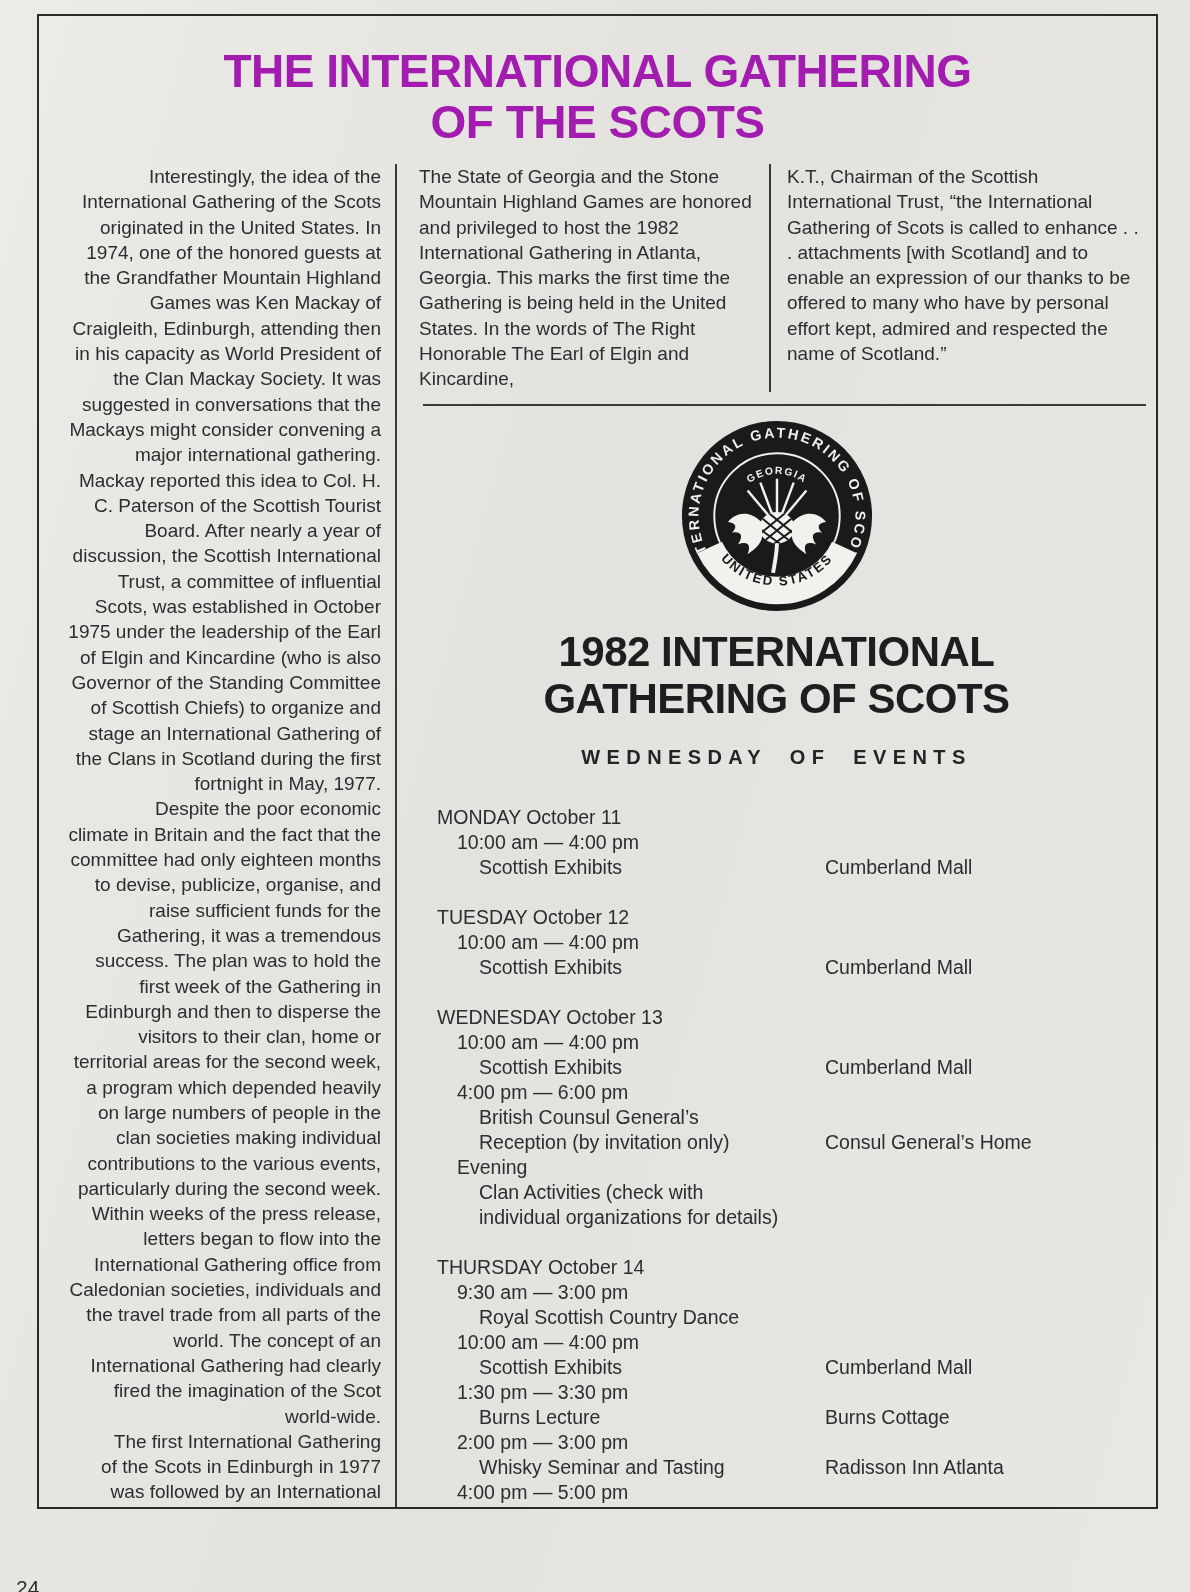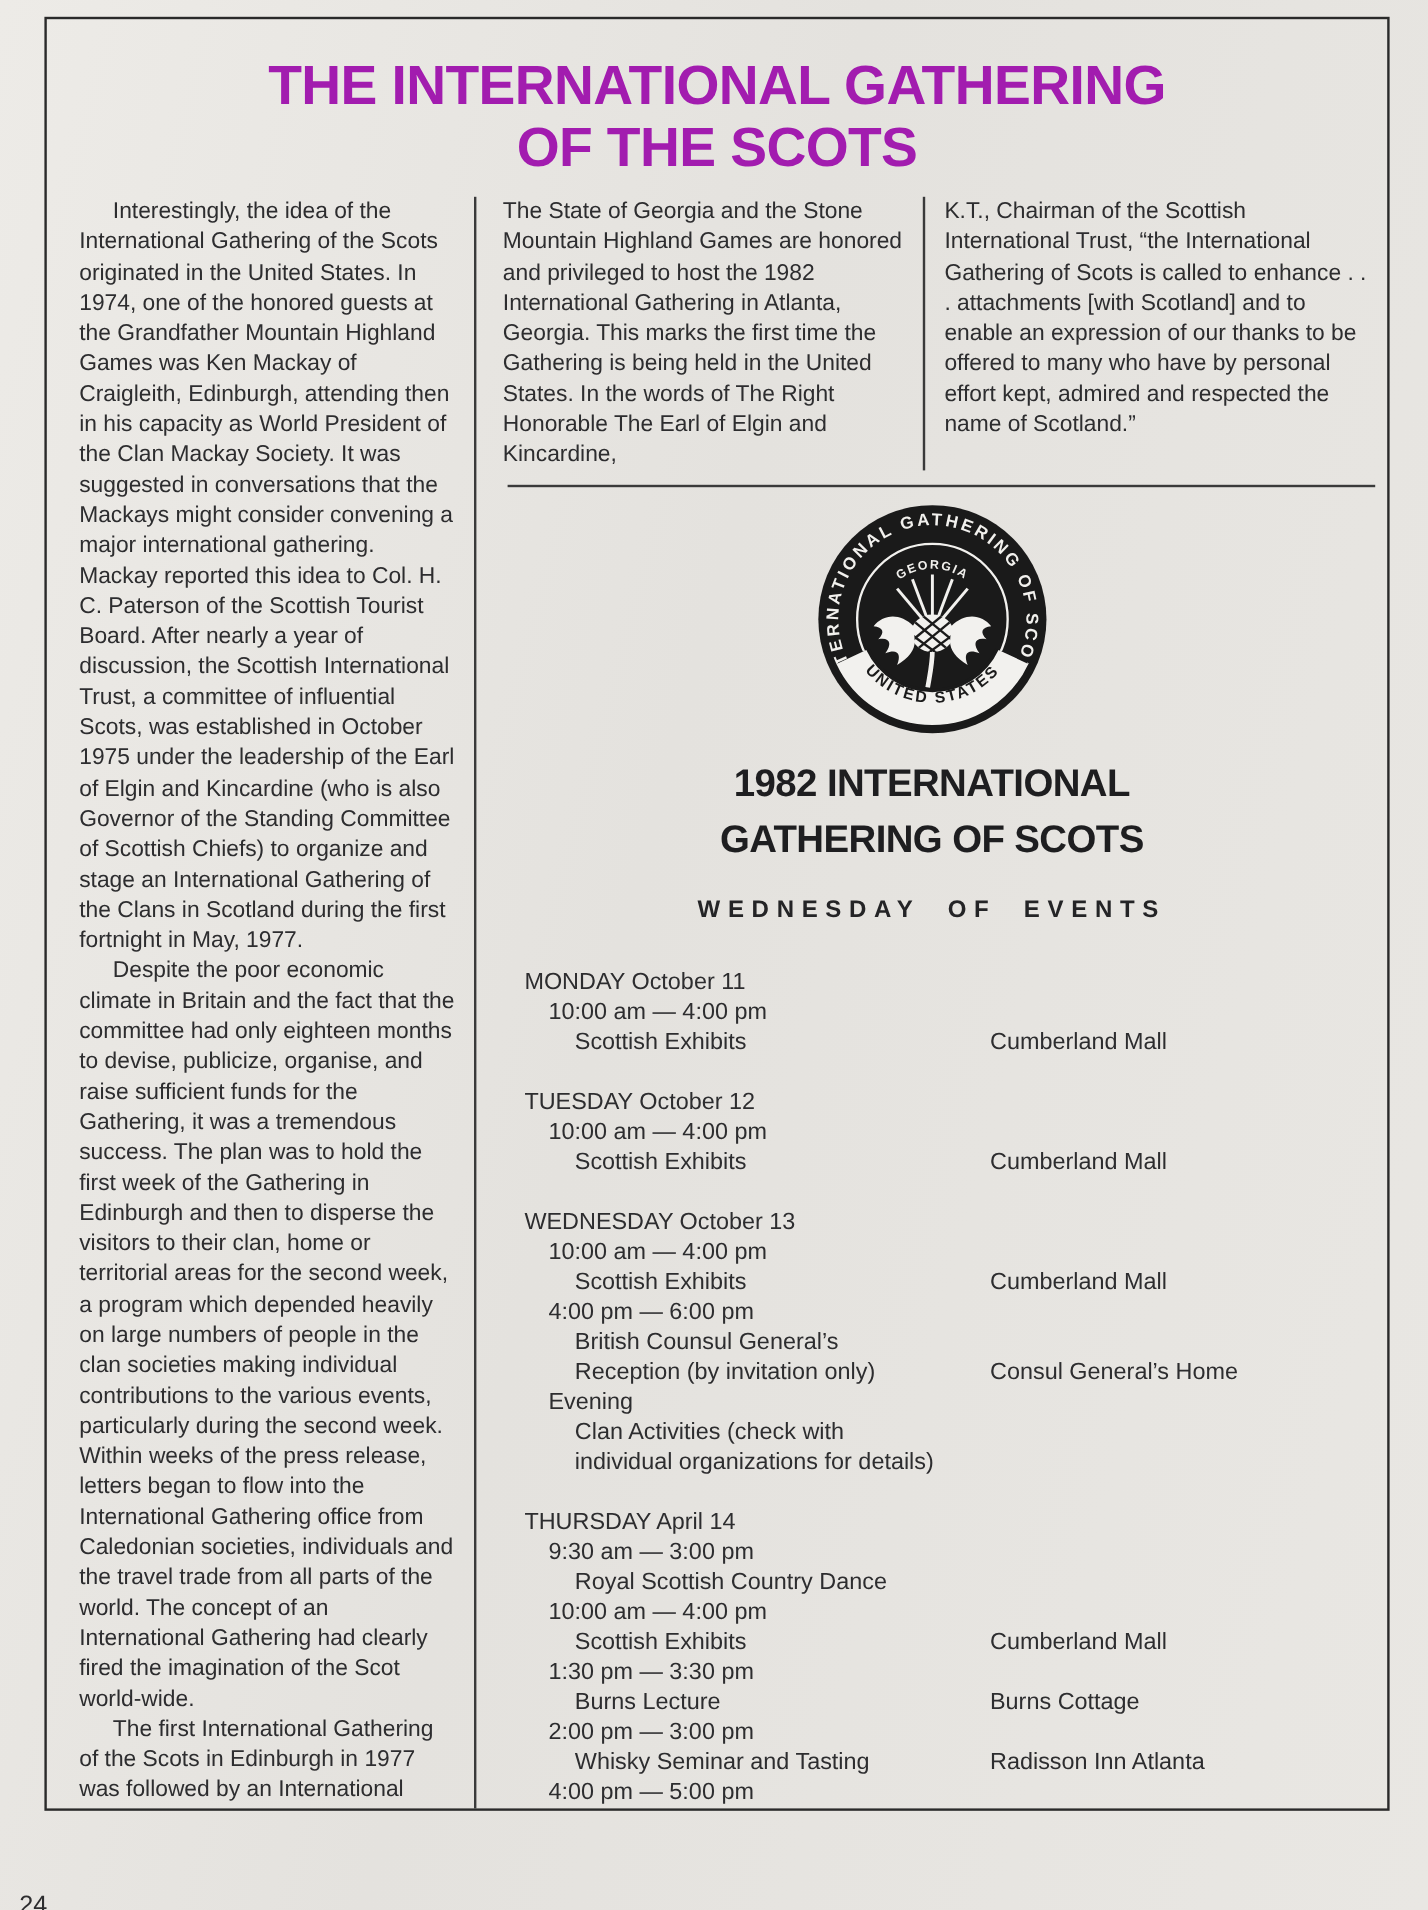--- a/index.html
+++ b/index.html
@@ -22,38 +22,38 @@
   .page-title span{display:block;}
   .content{
     display:flex;margin-top:16px;height:1360px;
   }
   .left-col{
     width:356px;padding:0 14px 0 27px;box-sizing:border-box;
     overflow:hidden;
   }
   .body-p{
     margin:0;font-size:19px;line-height:25.3px;text-indent:28px;
-    text-align:left;
+    text-align:right;
   }
   .right-region{
     flex:1;border-left:2px solid #3a3a3a;box-sizing:border-box;
   }
   .top-cols{display:flex;}
   .mid-col{
     width:372px;padding:0 16px 0 22px;box-sizing:border-box;
   }
   .top-p{margin:0;font-size:19px;line-height:25.3px;}
   .v-divider{width:2px;height:228px;background:#3a3a3a;}
   .right-col{flex:1;padding:0 14px 0 16px;box-sizing:border-box;}
   .h-rule{height:2px;background:#3a3a3a;margin:12px 10px 0 26px;}
   .seal-wrap{text-align:center;margin-top:12px;}
   .seal-wrap svg{display:inline-block;}
   .section-heading{
     margin:10px 6px 0 6px;text-align:center;font-weight:bold;
-    font-size:32px;line-height:47px;letter-spacing:-0.5px;color:#1e1e20;
+    font-size:42px;line-height:47px;letter-spacing:-0.5px;color:#1e1e20;
   }
   .section-heading span{display:block;}
   .sub-heading{
     margin-top:24px;text-align:center;font-weight:bold;
     font-size:20px;letter-spacing:0.32em;word-spacing:0.55em;color:#242426;
   }
   .schedule{
     margin:36px 0 0 40px;width:700px;font-size:19.5px;line-height:25px;
   }
   .day-block{margin-bottom:25px;}
@@ -167,21 +167,21 @@
             <div class="time-line">10:00 am — 4:00 pm</div>
             <div class="event-line"><span class="event-text">Scottish Exhibits</span><span class="loc">Cumberland Mall</span></div>
             <div class="time-line">4:00 pm — 6:00 pm</div>
             <div class="event-line"><span class="event-text">British Counsul General’s</span></div>
             <div class="event-line"><span class="event-text">Reception (by invitation only)</span><span class="loc">Consul General’s Home</span></div>
             <div class="time-line">Evening</div>
             <div class="event-line"><span class="event-text">Clan Activities (check with</span></div>
             <div class="event-line"><span class="event-text">individual organizations for details)</span></div>
           </div>
           <div class="day-block">
-            <div class="day-head">THURSDAY April 14</div>
+            <div class="day-head">THURSDAY October 14</div>
             <div class="time-line">9:30 am — 3:00 pm</div>
             <div class="event-line"><span class="event-text">Royal Scottish Country Dance</span></div>
             <div class="time-line">10:00 am — 4:00 pm</div>
             <div class="event-line"><span class="event-text">Scottish Exhibits</span><span class="loc">Cumberland Mall</span></div>
             <div class="time-line">1:30 pm — 3:30 pm</div>
             <div class="event-line"><span class="event-text">Burns Lecture</span><span class="loc">Burns Cottage</span></div>
             <div class="time-line">2:00 pm — 3:00 pm</div>
             <div class="event-line"><span class="event-text">Whisky Seminar and Tasting</span><span class="loc">Radisson Inn Atlanta</span></div>
             <div class="time-line">4:00 pm — 5:00 pm</div>
           </div>

